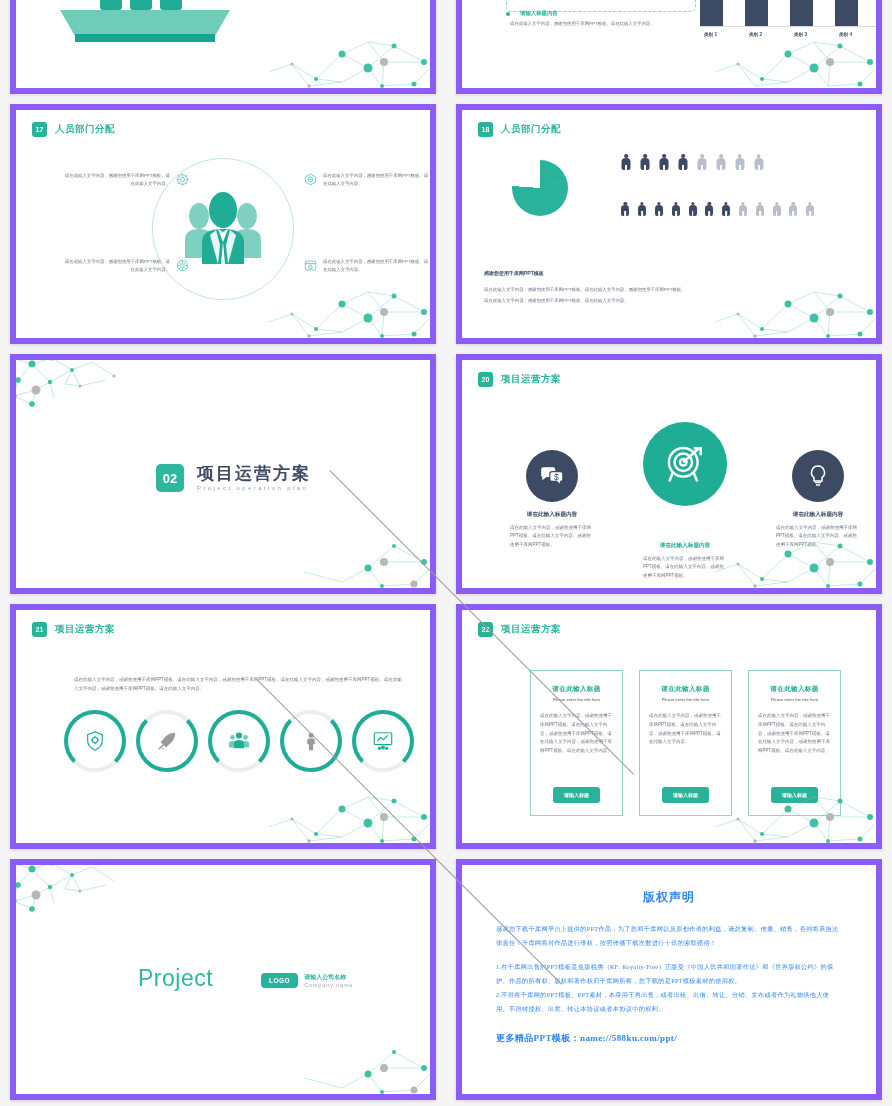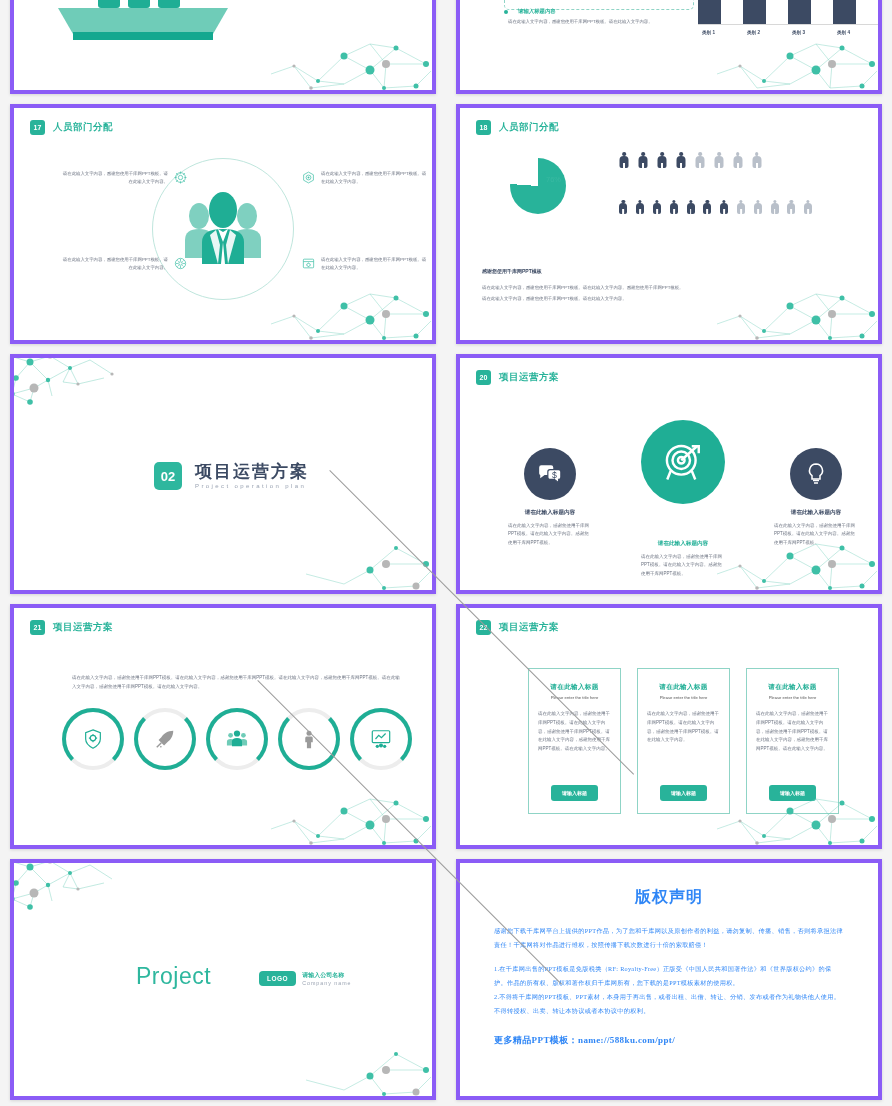--- a/index.html
+++ b/index.html
@@ -11,21 +11,21 @@
   }
   .grid{
     position:absolute; inset:0;
     display:grid;
     grid-template-columns:446px 446px;
     grid-template-rows:100px 250px 250px 255px 251px;
   }
   .cell{ position:relative; padding:4px 6px; }
   .slide{
     position:absolute; left:10px; right:10px; top:4px; bottom:6px;
-    background:#fff; border:4px solid #8b5cf6;
+    background:#fff; border:6px solid #8b5cf6;
     box-shadow:0 1px 3px rgba(0,0,0,.13);
     overflow:hidden;
   }
   
   .cell.r1 .slide{ top:-150px; bottom:6px; }
 
   
   .sld-head{ position:absolute; left:16px; top:12px; display:flex; align-items:center; gap:8px;}
   .sld-num{
     width:15px;height:15px;border-radius:3px;background:#28b39a;color:#fff;
@@ -106,21 +106,21 @@
 
   
   .thanks{position:absolute;left:122px;top:100px;font-size:23px;color:#2eb79e;letter-spacing:.5px;}
   .logo-box{position:absolute;left:245px;top:108px;display:flex;align-items:center;gap:6px;}
   .logo-pill{background:#28b39a;color:#fff;border-radius:4px;font-size:6.5px;font-weight:bold;padding:4px 8px;letter-spacing:.5px;}
   .logo-cn{font-size:6px;font-weight:bold;color:#28b39a;line-height:1.35;}
   .logo-en{font-size:5.3px;color:#9aa3b2;letter-spacing:1px;}
 
   
   .cr{ position:absolute; left:34px; right:34px; top:24px; color:#2f86f6; font-family:"Liberation Serif","DejaVu Serif",serif;}
-  .cr-h{ text-align:center;font-size:16px;font-weight:bold;margin-bottom:16px;letter-spacing:1px;}
+  .cr-h{ text-align:center;font-size:12px;font-weight:bold;margin-bottom:16px;letter-spacing:1px;}
   .cr-p{ font-size:6.2px; line-height:2.25; letter-spacing:.3px;}
   .cr-gap{ height:10px;}
   .cr-foot{ font-size:9px;font-weight:bold;margin-top:16px;letter-spacing:.4px;}
 
   
   .pedestal{position:absolute;}
   .bar-chart{position:absolute;display:flex;align-items:flex-end;gap:22px;}
   .bar{width:23px;background:#3c4a63;}
   .bar-lbls{position:absolute;display:flex;gap:0;}
   .bar-lbl{width:45px;text-align:center;font-size:4.6px;color:#3c4a63;font-weight:bold;}

